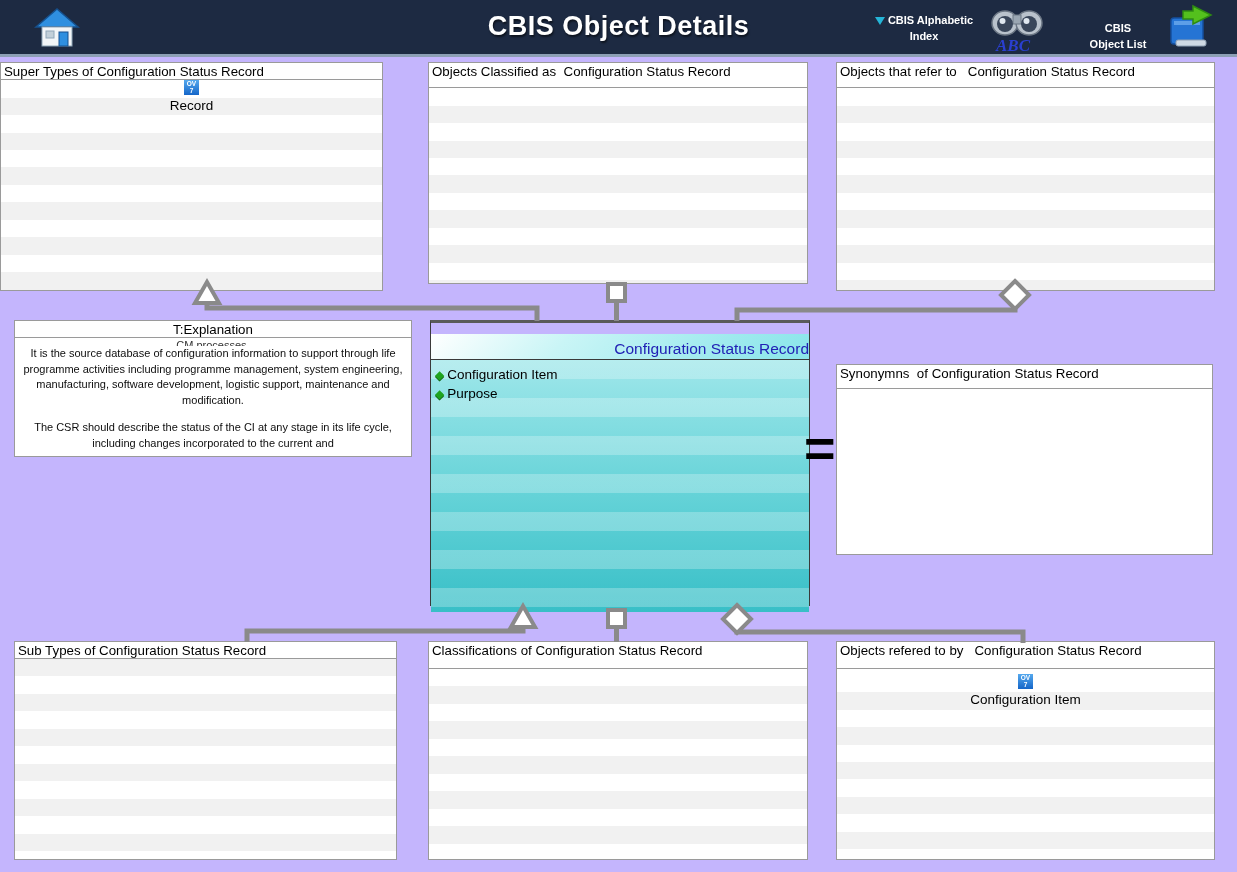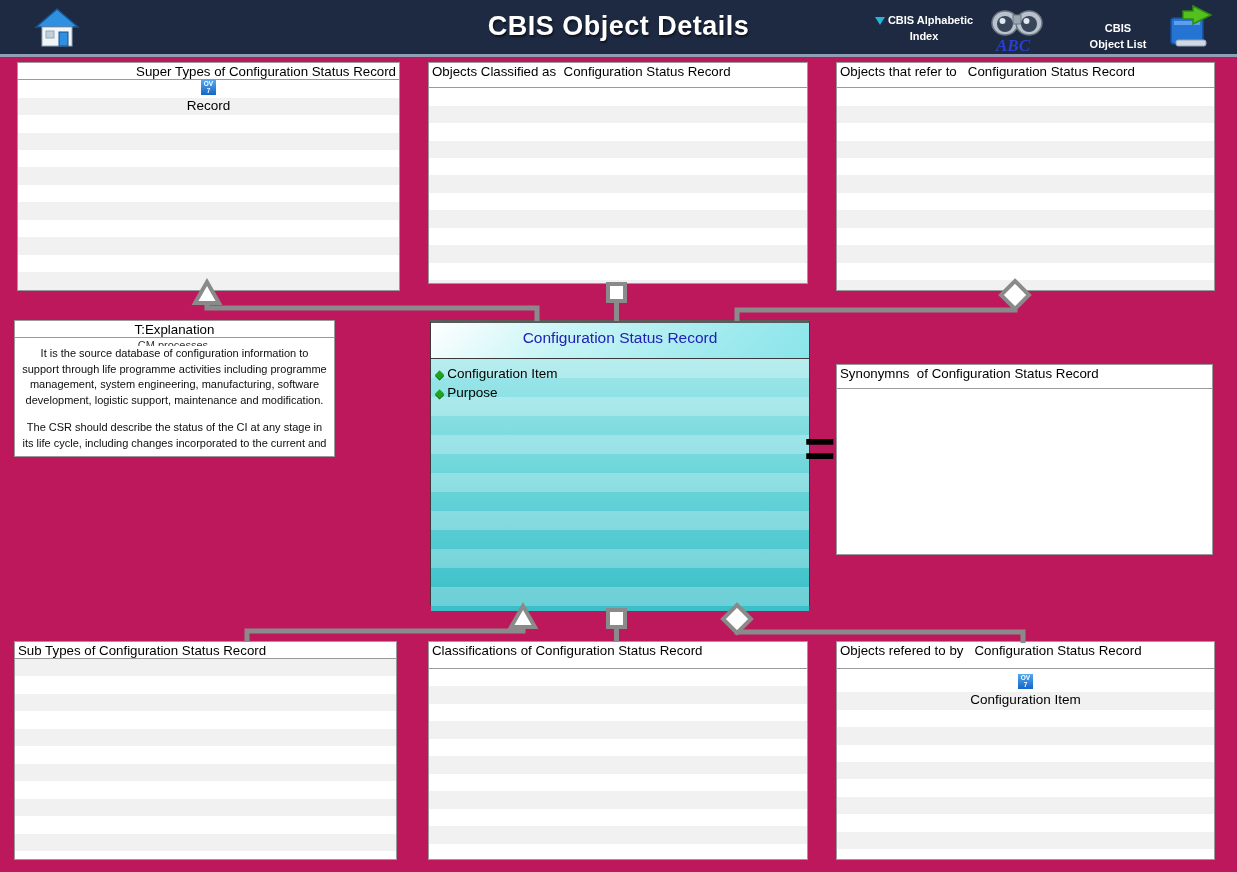--- a/index.html
+++ b/index.html
@@ -1,17 +1,17 @@
 <!DOCTYPE html>
 <html><head>
 <meta charset="utf-8">
 <style>
   html,body{margin:0;padding:0;}
   body{font-family:"Liberation Sans",sans-serif;background:#fff;}
-  #stage{position:relative;width:1237px;height:872px;overflow:hidden;background:#be185d;}
+  #stage{position:relative;width:1237px;height:872px;overflow:hidden;background:#c4b5fd;}
 
   
   .hdr{position:absolute;left:0;top:0;width:1237px;height:54px;background:#1d2a42;border-bottom:3px solid #8c9fb5;}
   .hdr-title{position:absolute;left:0;right:0;top:11px;text-align:center;color:#fff;font-size:27px;font-weight:bold;letter-spacing:.5px;text-shadow:1px 2px 2px rgba(0,0,0,.55);}
   .home-link{position:absolute;left:34px;top:7px;width:46px;height:42px;cursor:pointer;}
   .nav-link{position:absolute;color:#fff;font-weight:bold;font-size:11px;text-align:center;line-height:16px;cursor:pointer;}
   #nav-alpha{left:854px;top:12px;width:140px;}
   #nav-list{left:1068px;top:20px;width:100px;}
   .tri-down{display:inline-block;width:0;height:0;border-left:5px solid transparent;border-right:5px solid transparent;border-top:8px solid #25b5d8;margin-right:3px;vertical-align:-1px;}
   .binocs{position:absolute;left:986px;top:5px;width:60px;height:50px;cursor:pointer;text-decoration:underline;}
@@ -30,21 +30,21 @@
   .ov7 i{font-style:normal;display:block;}
 
   
   .exp-body{padding:0 6px;font-size:11px;line-height:15.6px;text-align:center;color:#0d0d0d;height:119px;overflow:hidden;}
   .clip-top{height:8px;overflow:hidden;text-align:center;color:#333;}
   .clip-top span{display:inline-block;margin-top:-9px;}
   .exp-gap{height:12px;}
 
   
   .center-box{position:absolute;left:430px;top:320px;width:380px;height:286px;box-sizing:border-box;border:1px solid #3a3a3a;border-top:3px solid #5a5a5a;}
-  .cb-title{height:36px;line-height:29px;text-align:center;font-size:15.5px;color:#2121b5;background:linear-gradient(135deg,#ffffff 0%,#c9f5f6 35%,#9feaee 75%,#89e5ea 100%);border-bottom:1px solid #3a3a3a;box-sizing:border-box;}
+  .cb-title{height:26px;line-height:29px;text-align:right;font-size:15.5px;color:#2121b5;background:linear-gradient(135deg,#ffffff 0%,#c9f5f6 35%,#9feaee 75%,#89e5ea 100%);border-bottom:1px solid #3a3a3a;box-sizing:border-box;margin-top:11px;}
   .cb-body{height:252px;box-sizing:border-box;padding:5px 3px;background:
       repeating-linear-gradient(to bottom,rgba(255,255,255,.25) 0 19px,rgba(255,255,255,0) 19px 38px),
       linear-gradient(to bottom,#9fe7ea 0%,#63d2d7 55%,#38bfc7 100%);}
   .attr-row{display:flex;align-items:center;height:19px;font-size:13.5px;color:#000;cursor:pointer;}
   .diamond-bullet{color:#1fa41f;font-size:12px;margin:0 3px 0 1px;text-shadow:0 1px 0 #0b5c0b;line-height:12px;}
 
   
   .overlay{position:absolute;left:0;top:0;pointer-events:none;}
   .equals{position:absolute;left:804px;top:421px;font-size:54px;font-weight:bold;color:#000;line-height:1;letter-spacing:0;}
 </style>
@@ -90,21 +90,21 @@
     <div class="book">
       <svg width="50" height="48" viewBox="0 0 50 48">
         <rect x="5" y="14" width="32" height="26" rx="3" fill="#2574d4" stroke="#154f9e" stroke-width="1.5"></rect>
         <rect x="10" y="36" width="30" height="6" rx="2" fill="#cfd9e4" stroke="#8fa0b4"></rect>
         <rect x="8" y="17" width="26" height="4" fill="#5d9fe8"></rect>
         <polygon points="27,2 45,11 27,20 27,15 17,15 17,7 27,7" fill="#54c01d" stroke="#2e8b12" stroke-width="1.5"></polygon>
       </svg>
     </div>
   </div>
 
-  <div class="panel" style="left:17px;top:62px;width:383px;height:229px;text-align:right;">
+  <div class="panel" style="left:0;top:62px;width:383px;height:229px;">
     <div class="panel-header" style="height:17px;">Super Types of Configuration Status Record</div>
     <div class="body stripes-w" style="height:210px;">
         <div class="li-row">
           <span class="ov7">
             <i>OV</i>
             <i>7</i>
           </span>
           <span>Record</span>
         </div>
       </div>
@@ -113,21 +113,21 @@
   <div class="panel" style="left:428px;top:62px;width:380px;height:222px;">
     <div class="panel-header" style="height:25px;">Objects Classified as  Configuration Status Record</div>
     <div class="body stripes-w" style="height:195px;"></div>
   </div>
 
   <div class="panel" style="left:836px;top:62px;width:379px;height:229px;">
     <div class="panel-header" style="height:25px;">Objects that refer to   Configuration Status Record</div>
     <div class="body stripes-w" style="height:202px;"></div>
   </div>
 
-  <div class="panel" style="left:14px;top:320px;width:321px;height:137px;">
+  <div class="panel" style="left:14px;top:320px;width:398px;height:137px;">
     <div class="panel-header hc" style="height:17px;">T:Explanation</div>
     <div class="exp-body">
       <div class="clip-top"><span>CM processes.</span></div>
       <div>It is the source database of configuration information to support through life programme activities including programme management, system engineering, manufacturing, software development, logistic support, maintenance and modification.</div>
       <div class="exp-gap"></div>
       <div>The CSR should describe the status of the CI at any stage in its life cycle, including changes incorporated to the current and</div>
     </div>
   </div>
 
 

